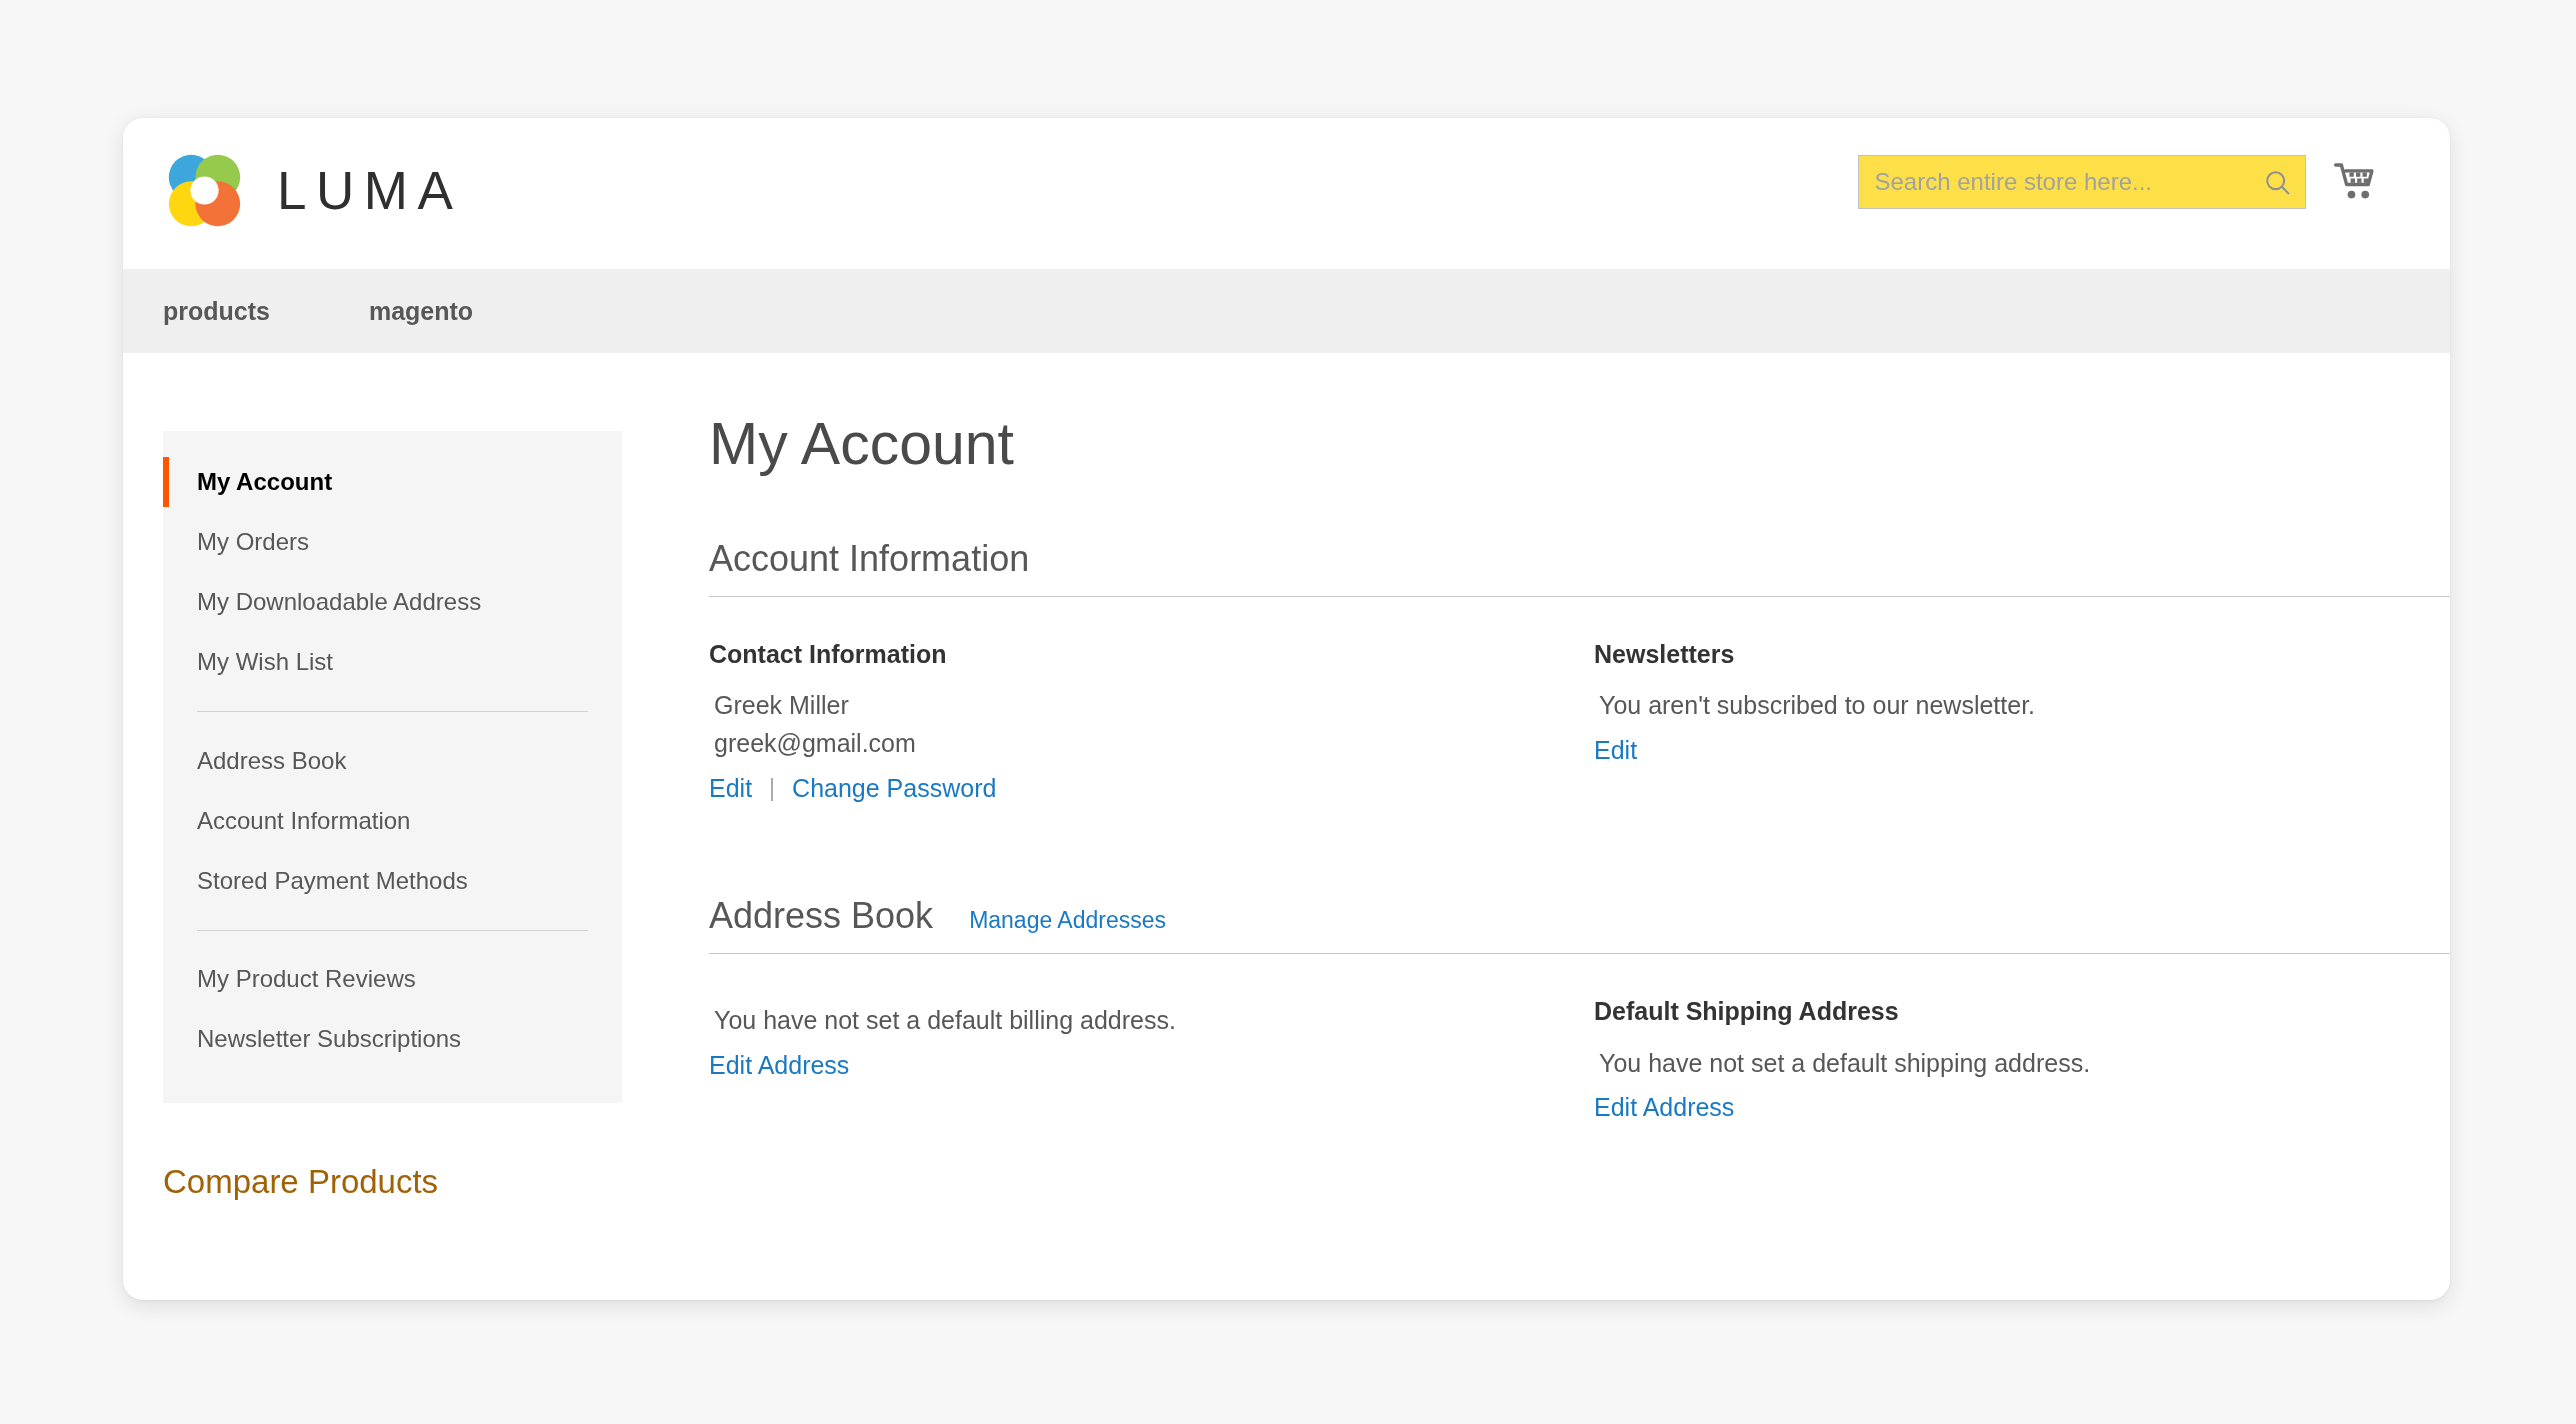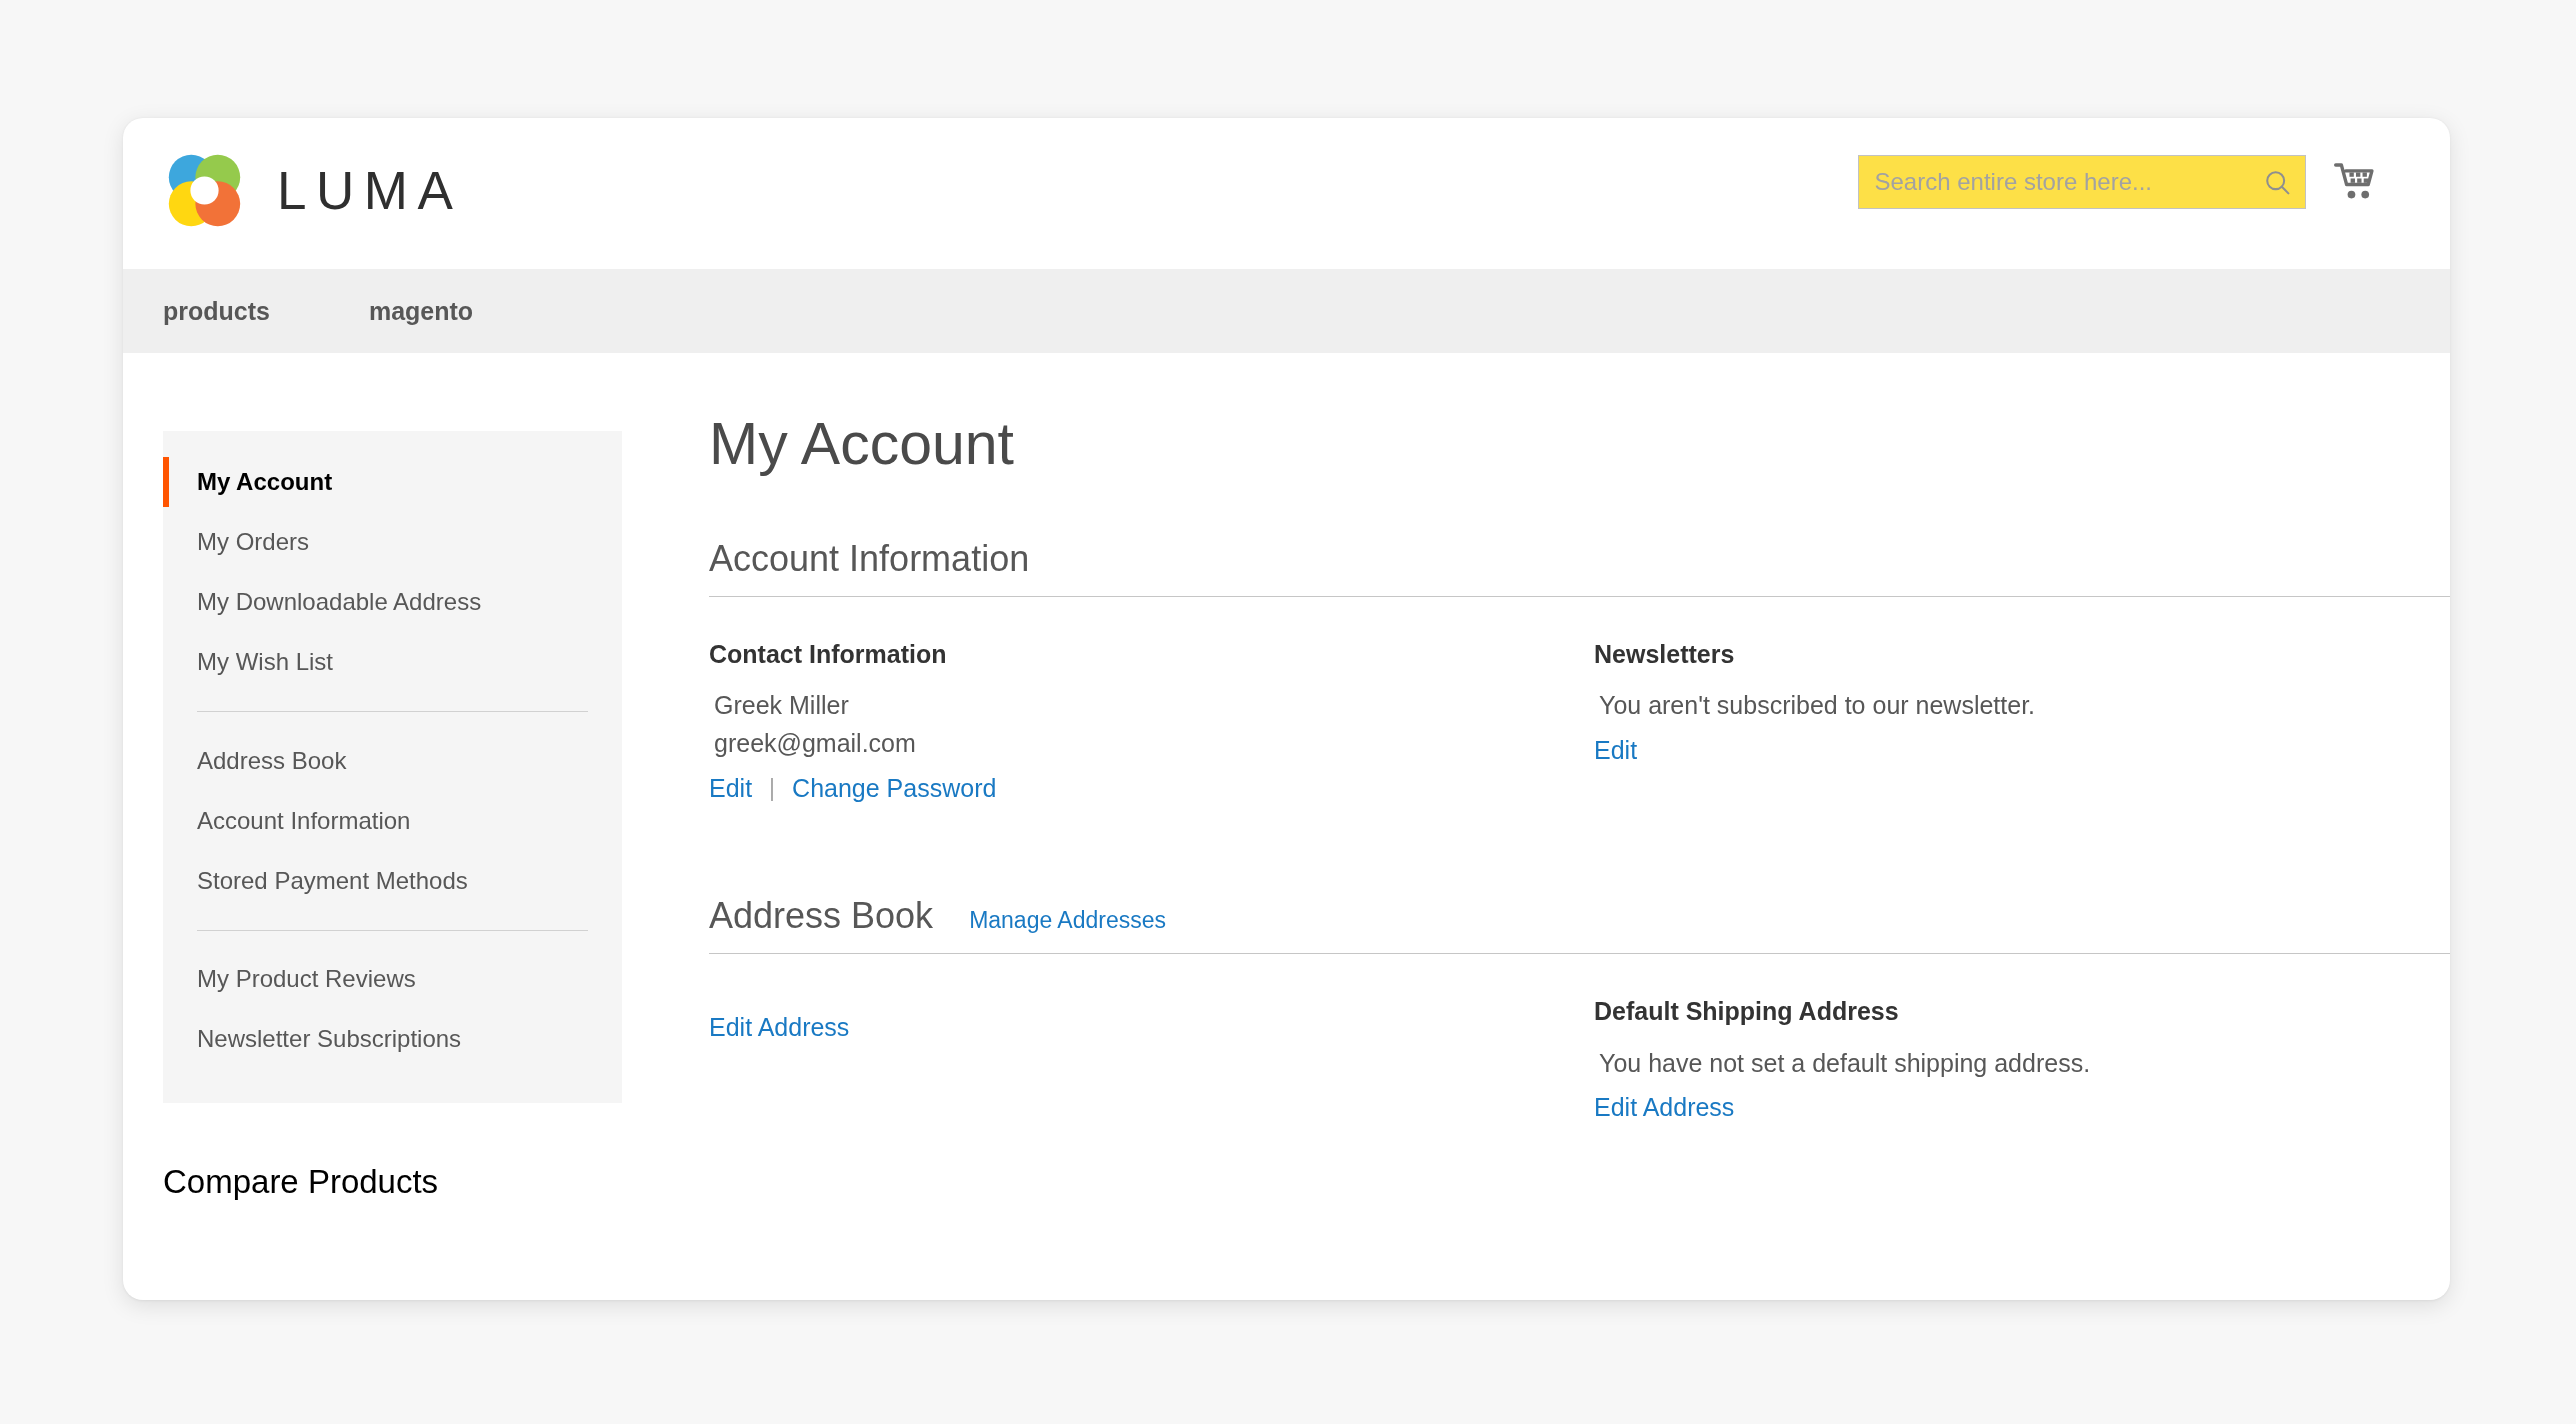--- a/index.html
+++ b/index.html
@@ -166,21 +166,21 @@
     background: #ff5501;
   }
   .side-divider {
     height: 0.9px;
     background: #d1d1d1;
     margin: 19px 34px 19px 34px;
   }
   .compare-title {
     margin: 62px 0 0 40px;
     font-size: 33px;
-    color: #000000;
+    color: #a16207;
     font-weight: 300;
     line-height: 1;
   }
 
   
   .main-col {
     flex: 1 1 auto;
     padding: 62px 78px 0 81px;
     box-sizing: border-box;
   }
@@ -374,20 +374,21 @@
 
       <div class="section-gap"></div>
 
       <div class="block-title-row">
         <div class="block-title">Address Book</div>
         <a class="block-title-link">Manage Addresses</a>
       </div>
 
       <div class="two-col">
         <div class="col">
+          <p class="col-text addr-text">You have not set a default billing address.</p>
           <div class="link-row">
             <a class="link">Edit Address</a>
           </div>
         </div>
 
         <div class="col">
           <div class="col-title">Default Shipping Address</div>
           <p class="col-text addr-text">You have not set a default shipping address.</p>
           <div class="link-row">
             <a class="link">Edit Address</a>

